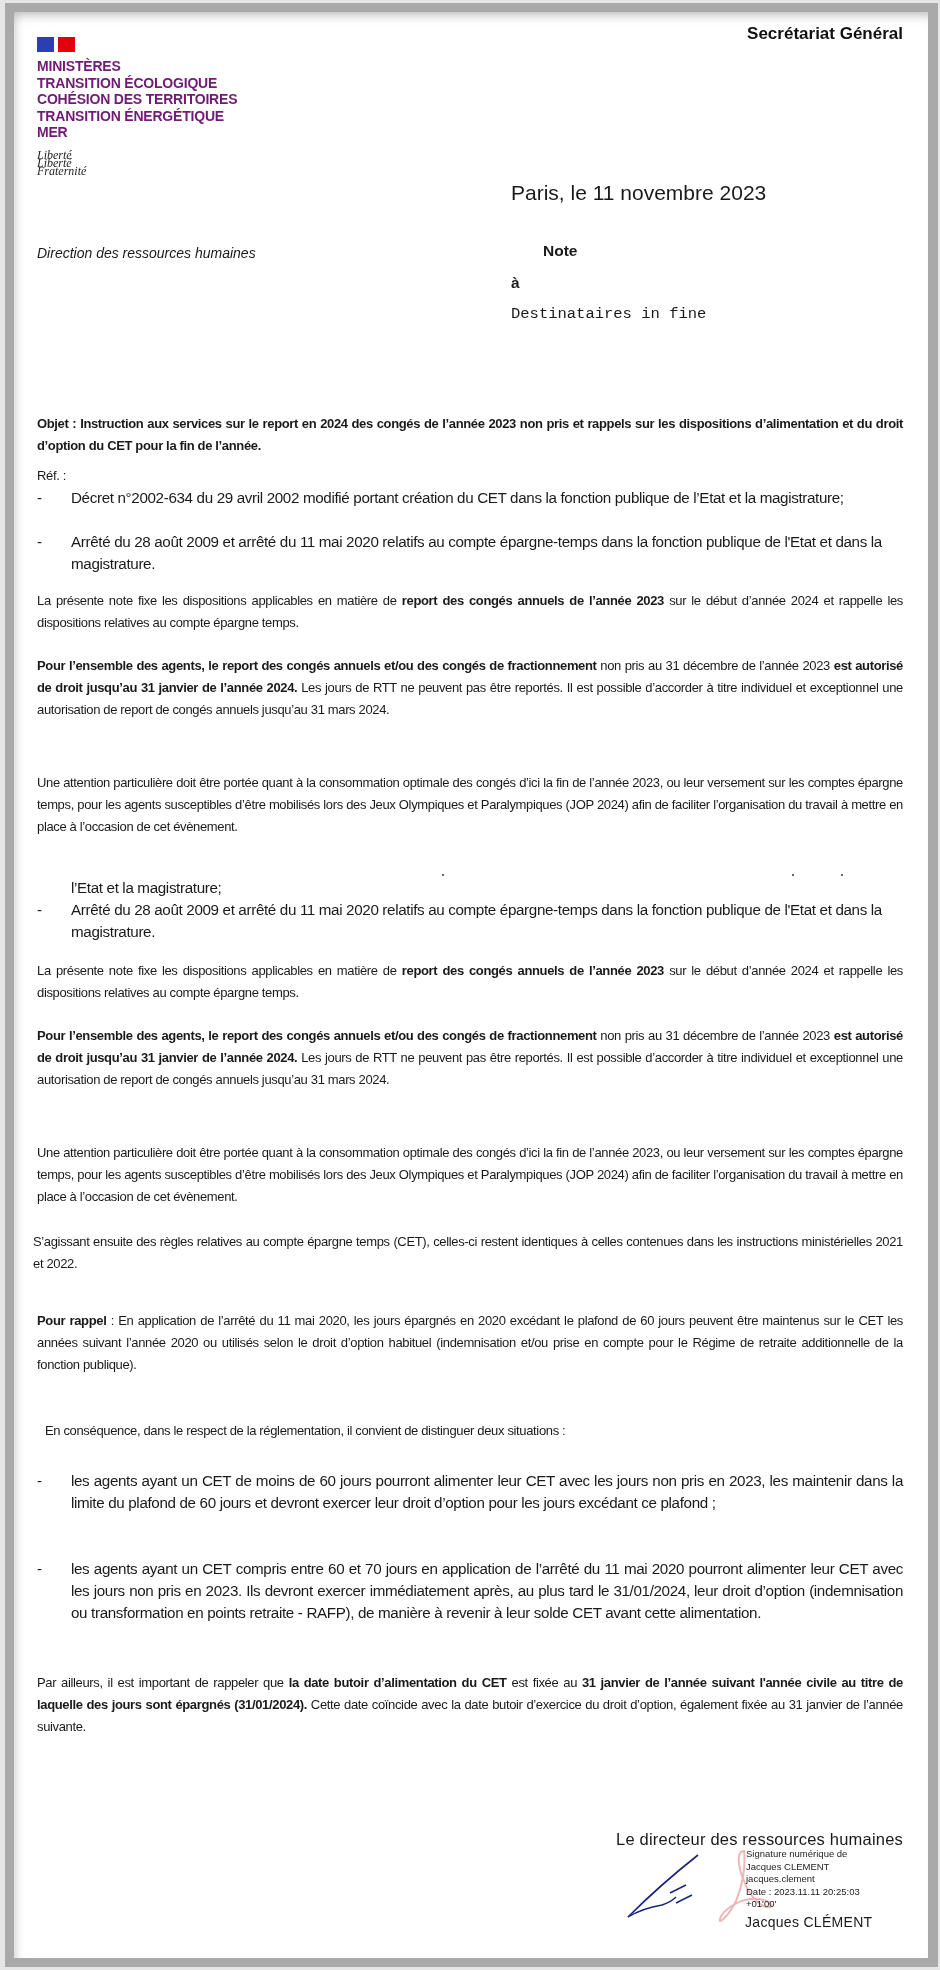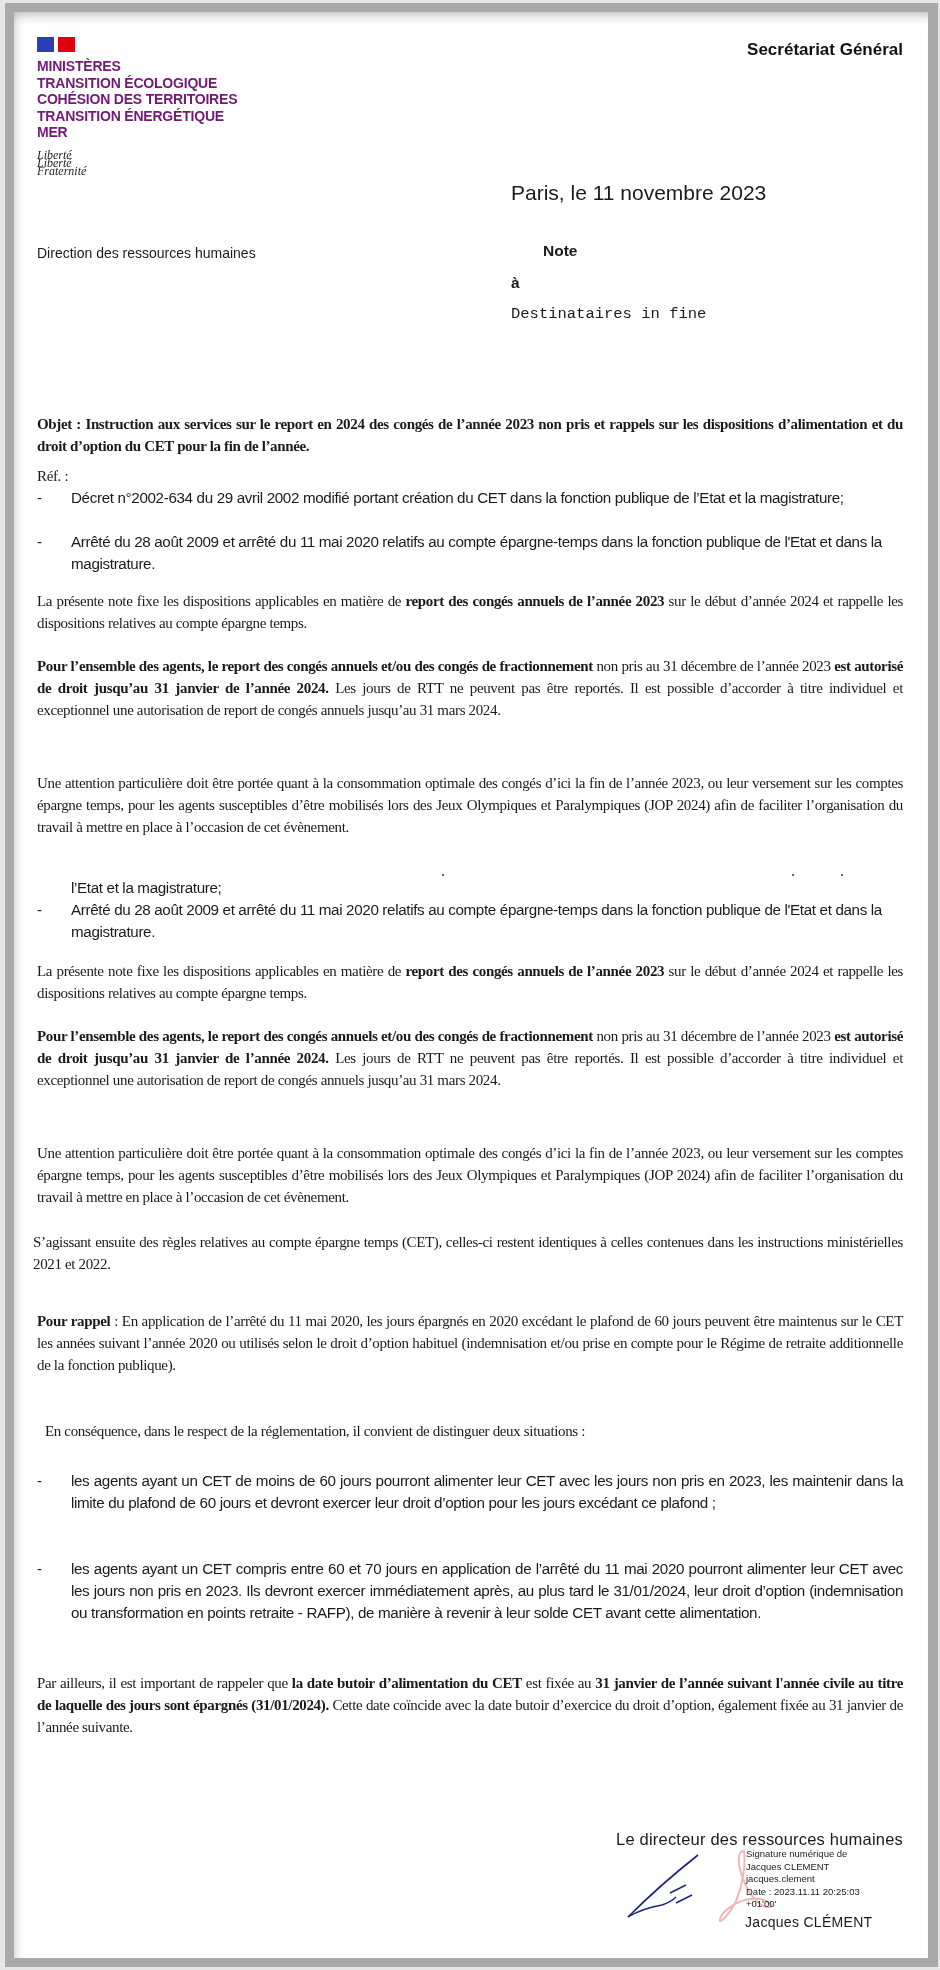--- a/index.html
+++ b/index.html
@@ -16,29 +16,29 @@
     background:#ffffff;
     box-shadow: inset 6px 6px 10px -4px rgba(0,0,0,0.18), inset 0 12px 14px -10px rgba(0,0,0,0.15);
   }
   
   .flag { position:absolute; left:37px; top:37px; width:40px; height:15px; display:flex; }
   .flag .blue { width:17px; height:15px; background:#2b3eb8; }
   .flag .white { width:4px; height:15px; background:#fff; }
   .flag .red { width:17px; height:15px; background:#e1000f; }
   .ministry { position:absolute; left:37px; top:58px; font-weight:bold; font-size:14px; line-height:16.5px; letter-spacing:-0.2px; color:#701a75; }
   .motto { position:absolute; left:37px; top:151px; font-family:"Liberation Serif", serif; font-style:italic; font-size:12px; line-height:8px; color:#222; }
-  .sg { position:absolute; right:37px; top:40px; font-weight:bold; font-size:17px; color:#111; }
+  .sg { position:absolute; right:37px; top:24px; font-weight:bold; font-size:17px; color:#111; }
   .date { position:absolute; left:511px; top:181px; font-size:21px; }
-  .drh { position:absolute; left:37px; top:245px; font-size:14px;text-align:center; }
+  .drh { position:absolute; left:37px; top:245px; font-style:italic; font-size:14px;text-align:center; }
   .note { position:absolute; left:511px; top:242px; font-size:15.5px; font-weight:bold;margin-left:32px; }
   .a { position:absolute; left:511px; top:274px; font-size:15.5px; font-weight:bold; }
   .dest { position:absolute; left:511px; top:305px; font-size:15.5px;font-family:Liberation Mono, monospace; }
 
   
-  .text { position:absolute; left:37px; width:866px; font-family:Liberation Serif, serif; font-size:15px; line-height:22px; text-align:justify; letter-spacing:-0.35px; }
+  .text { position:absolute; left:37px; width:866px; font-family:Liberation Sans, sans-serif; font-size:13px; line-height:22px; text-align:justify; letter-spacing:-0.35px; }
   .text b { font-weight:bold; }
   .ref-item { position:absolute; left:37px; width:866px; font-size:15.2px; line-height:22px; letter-spacing:-0.35px; }
   .ref-item .dash { position:absolute; left:0; top:0; }
   .ref-item .body { position:absolute; left:34px; width:832px; }
   .dot { position:absolute; width:2px; height:2px; background:#333; border-radius:1px; }
 
   
   .signer-title { position:absolute; right:37px; top:1830px; font-size:16.5px; letter-spacing:0.2px;margin-left:12px; }
   .sig-block { position:absolute; left:746px; top:1848px; font-size:9.5px; line-height:12.5px; color:#222; }
   .signer-name { position:absolute; left:745px; top:1914px; font-size:14px; letter-spacing:0.3px; }

